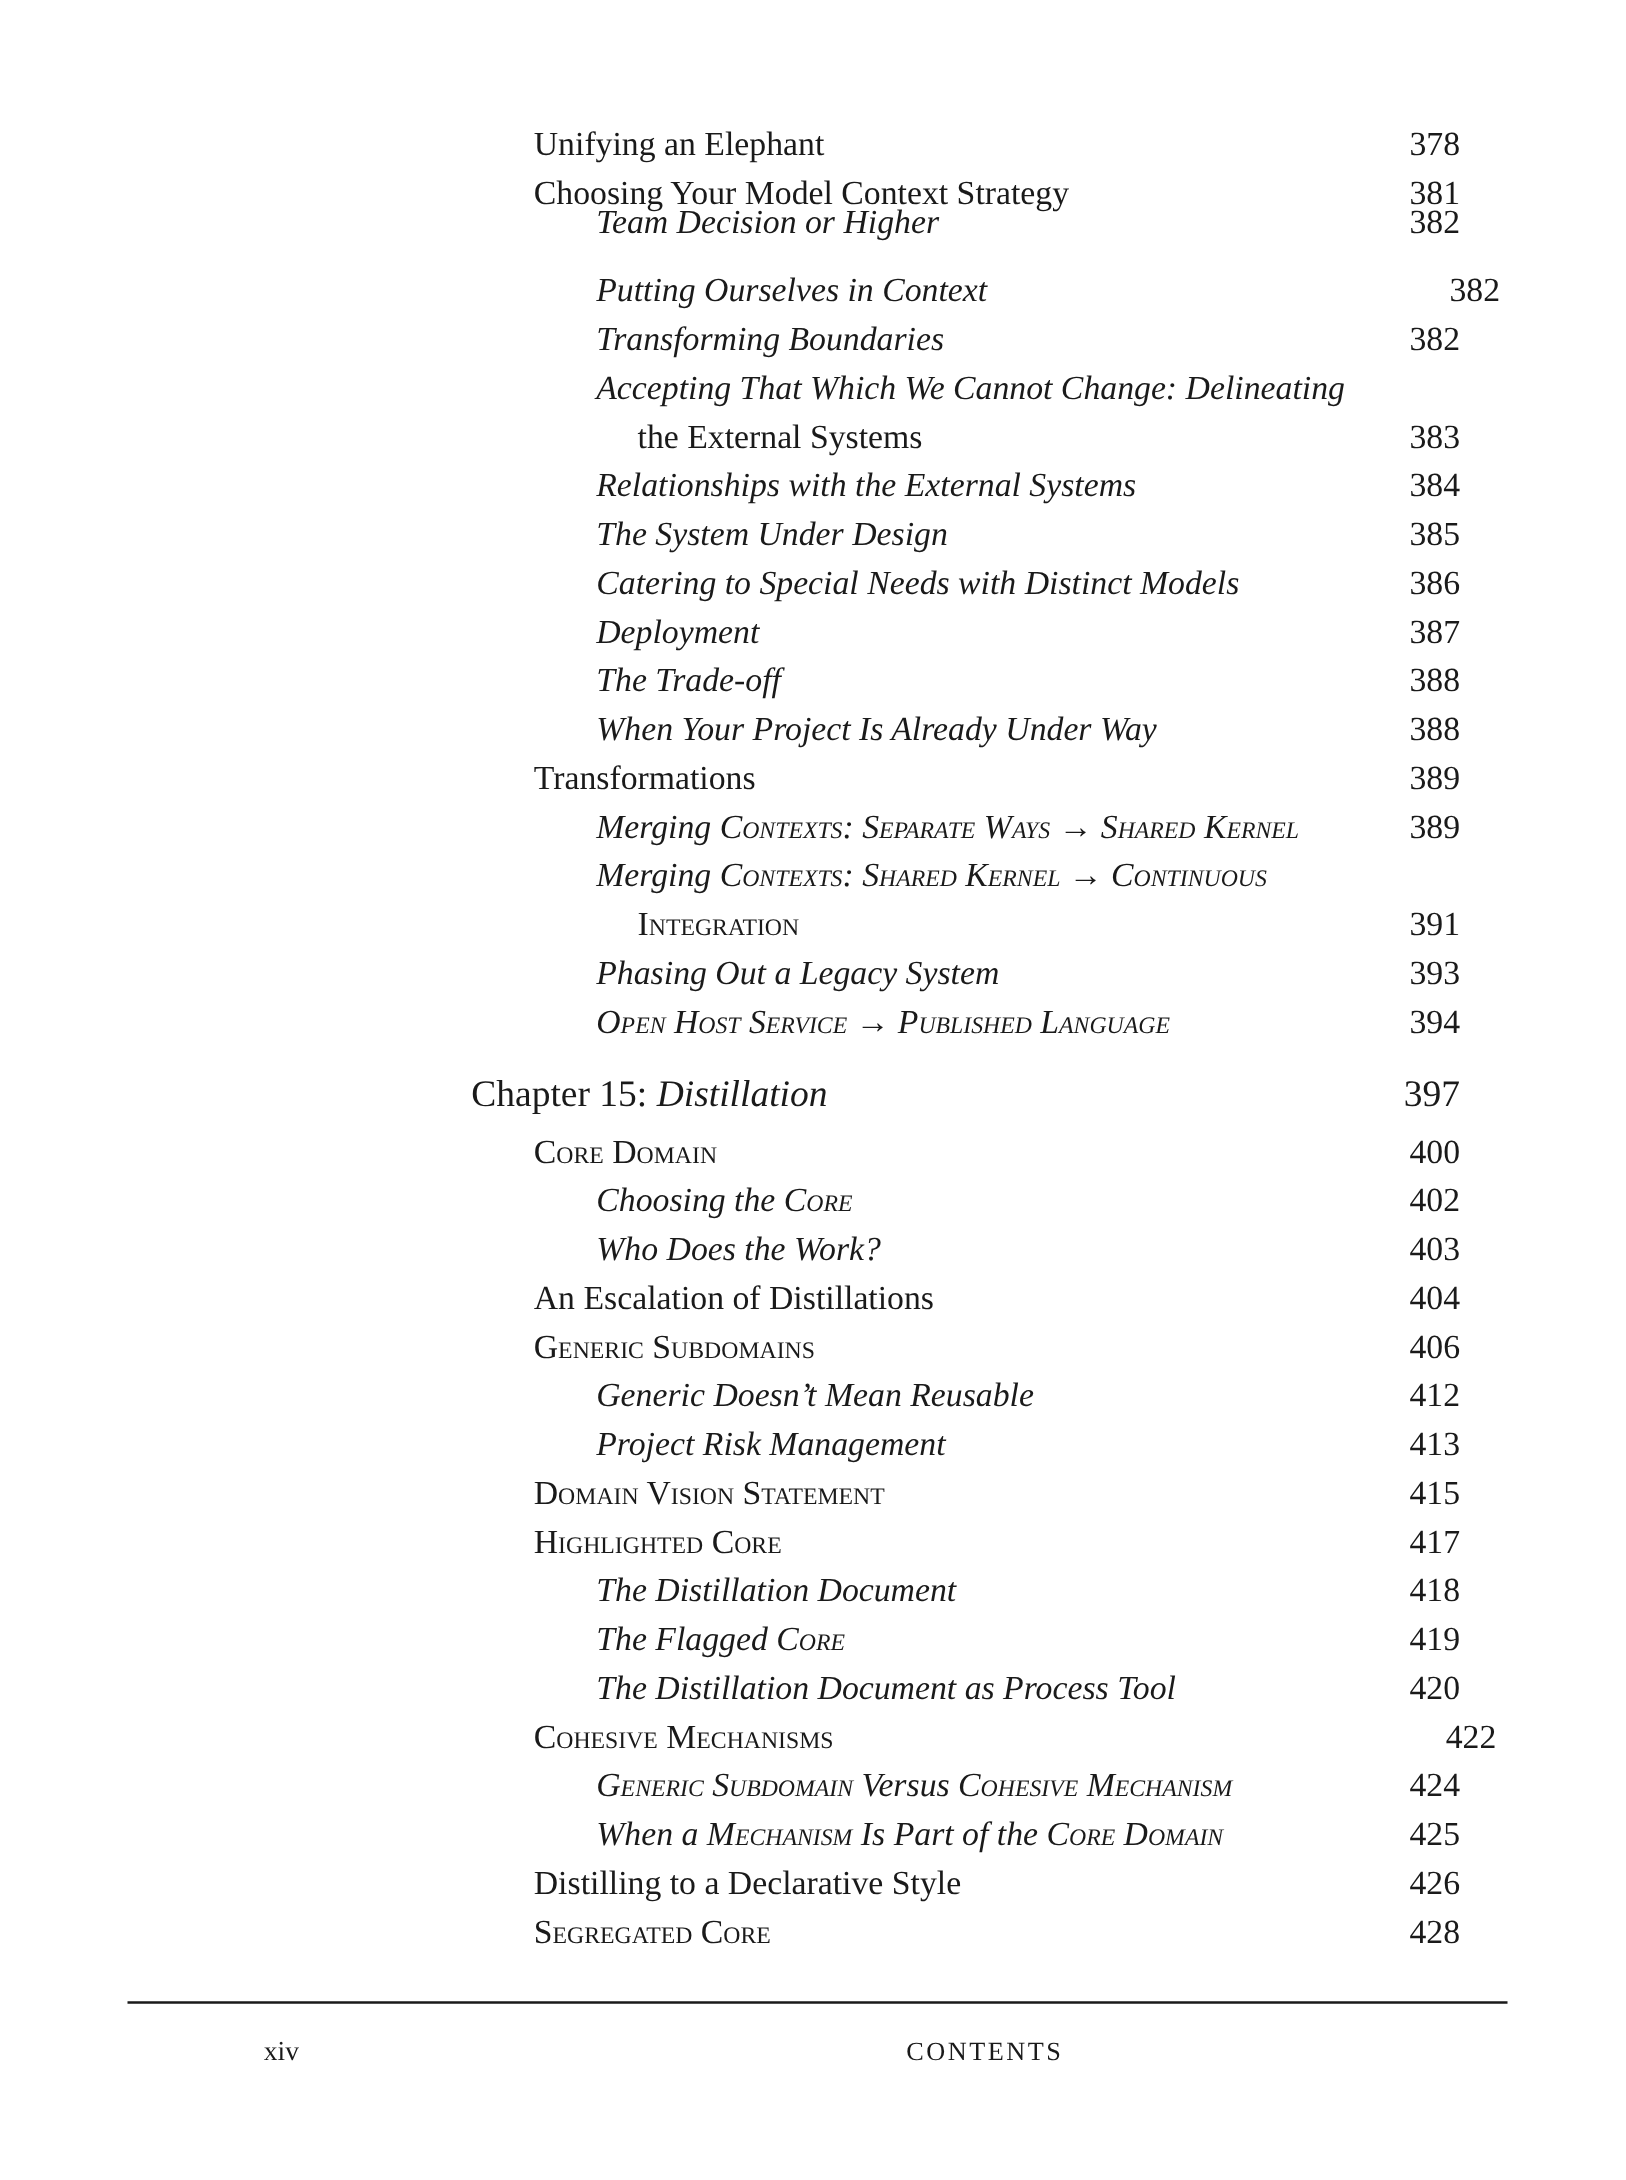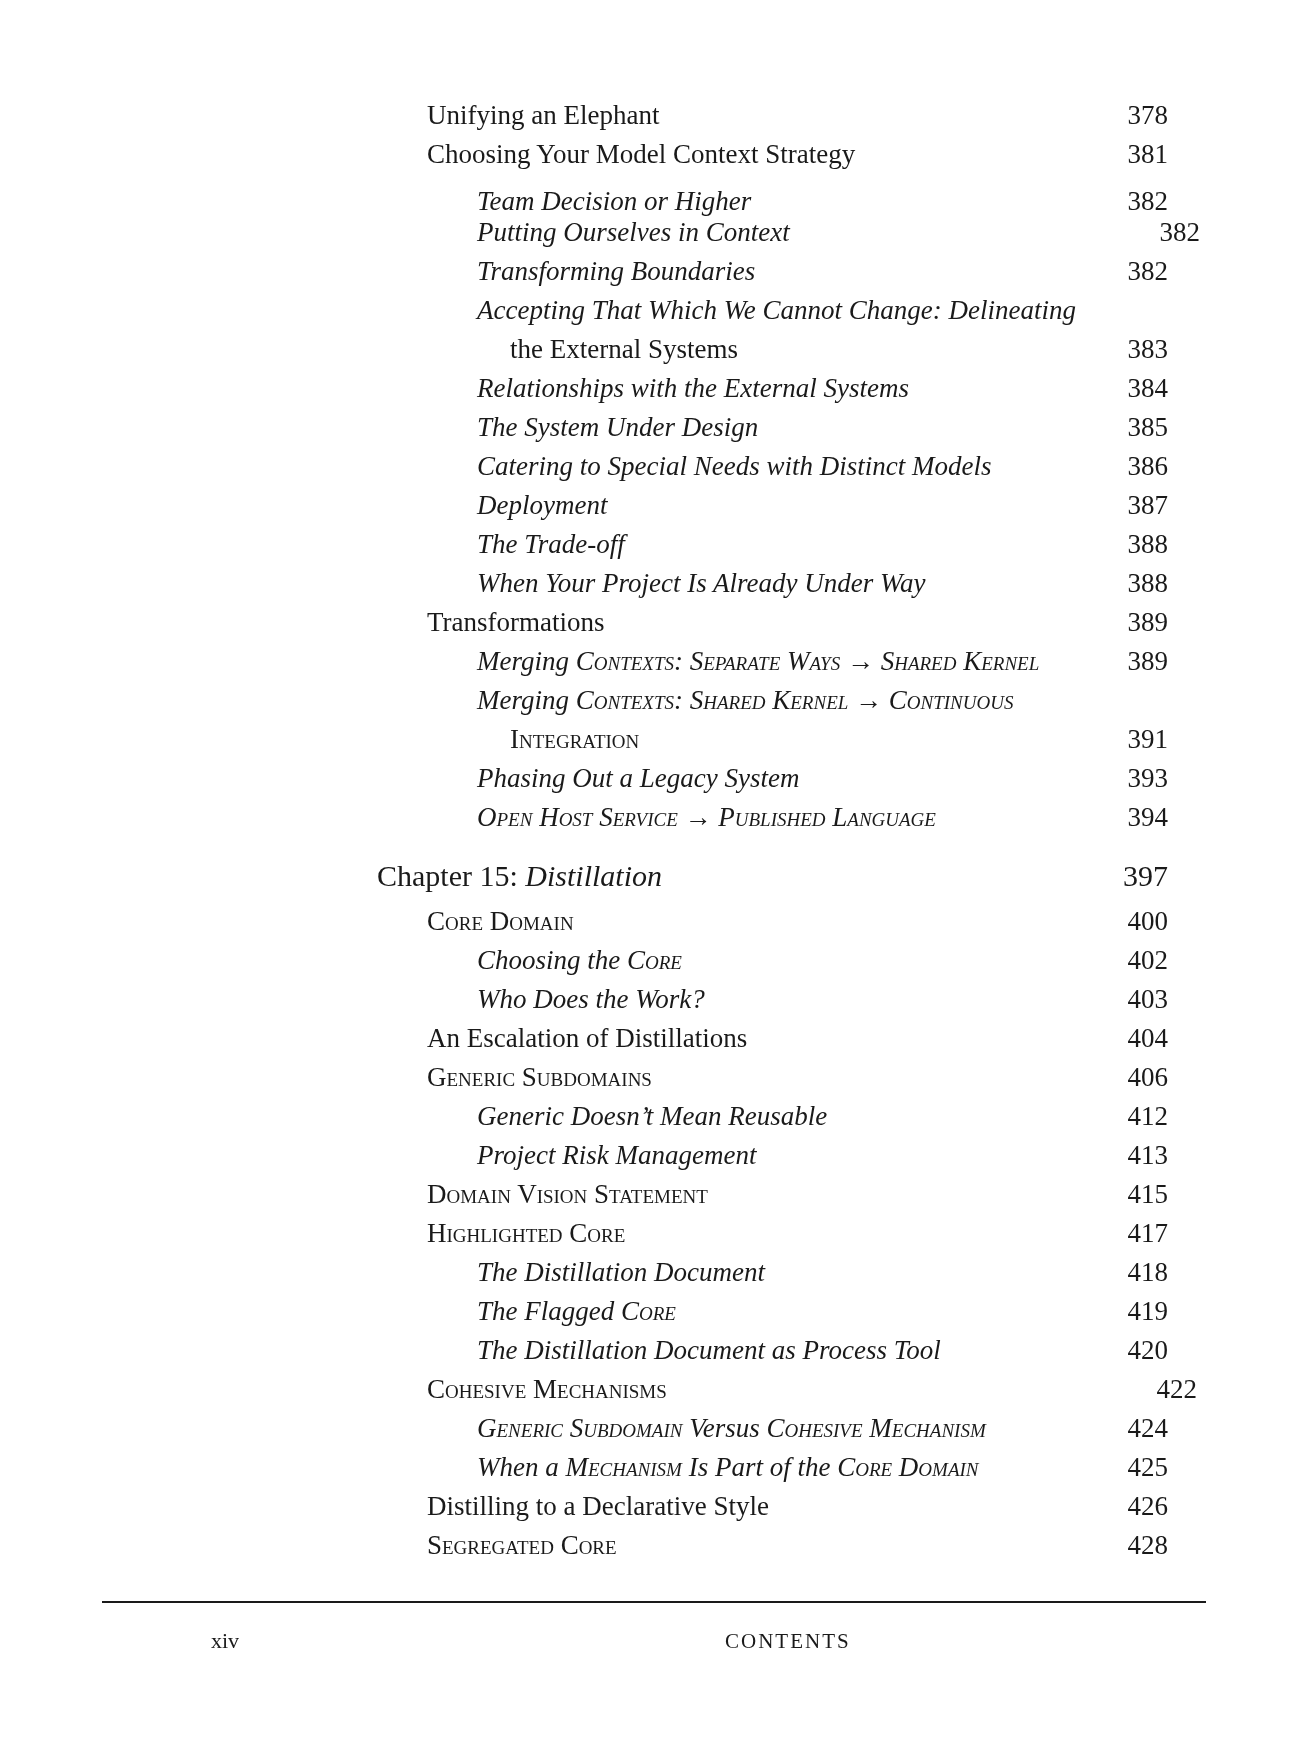--- a/index.html
+++ b/index.html
@@ -26,21 +26,21 @@
 <div class="toc">
   <div id="sec1">
       <div class="row lv1" style="top: 96px;">
         <span class="t">Unifying an Elephant</span>
         <span class="p">378</span>
       </div>
       <div class="row lv1" style="top: 135px;">
         <span class="t">Choosing Your Model Context Strategy</span>
         <span class="p">381</span>
       </div>
-      <div class="row lv2" style="top: 182px;">
+      <div class="row lv2" style="top: 158px;">
         <span class="t">Team Decision or Higher</span>
         <span class="p">382</span>
       </div>
       <div class="row lv2" style="top: 213px; padding-left: 32px;">
         <span class="t">Putting Ourselves in Context</span>
         <span class="p">382</span>
       </div>
       <div class="row lv2" style="top: 252px;">
         <span class="t">Transforming Boundaries</span>
         <span class="p">382</span>

